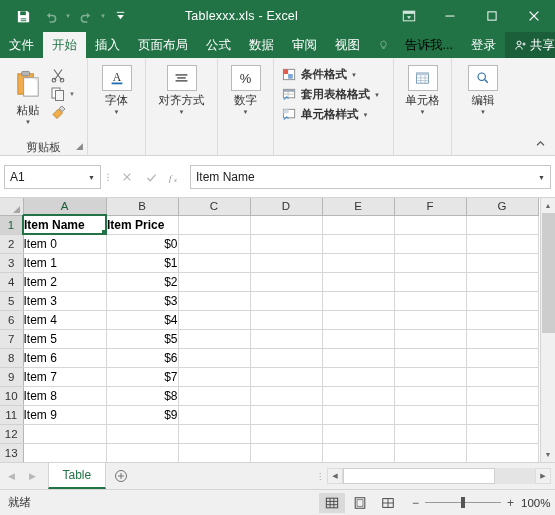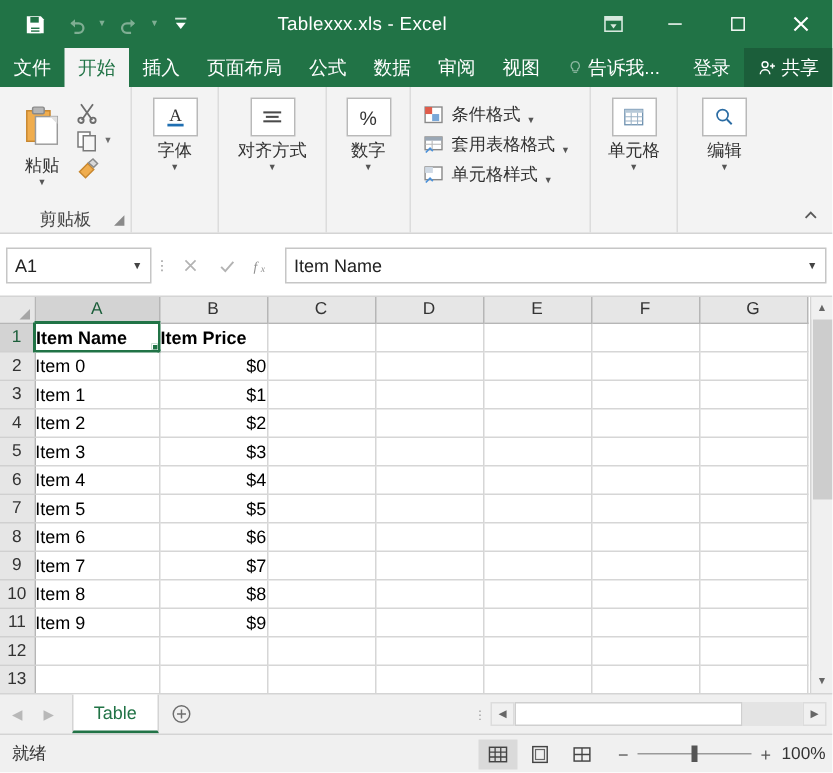--- a/index.html
+++ b/index.html
@@ -50,21 +50,21 @@
     background: #217346;
     display: flex; align-items: stretch;
   }
   .tab {
     display: flex; align-items: center; justify-content: center;
     padding: 0 9px;
     color: #ffffff; font-size: 12.5px;
     white-space: nowrap;
   }
   .tab.active { background: #f3f3f3; color: #217346; }
-  .tab.tellme { color: #ffffff; gap: 3px; }
+  .tab.tellme { color: #000000; gap: 16px; }
   .tab-spacer { flex: 1; }
   .tab.share { background: #1b5e3a; gap: 3px; }
 
   
   .ribbon {
     position: absolute; top: 58px; left: 0;
     width: 555px; height: 98px;
     background: #f3f3f3;
     border-bottom: 1px solid #d4d4d4;
     display: flex; align-items: stretch;
@@ -109,24 +109,25 @@
   .boxbtn .iconbox {
     width: 30px; height: 26px;
     border: 1px solid #b9b9b9; background: #fff;
     display: flex; align-items: center; justify-content: center;
   }
   .boxbtn .cap { font-size: 11.5px; color: #333; margin-top: 2px; }
   .boxbtn .dd { font-size: 6px; color: #555; line-height: 8px; }
 
   .smallstack { display: flex; flex-direction: column; gap: 1px; padding-top: 1px; }
   .smallrow {
-    display: flex; align-items: flex-end; gap: 4px;
+    display: flex; align-items: center; gap: 4px;
     font-size: 11.5px; color: #333;
     height: 19px; padding: 0 2px;
     white-space: nowrap;
+    font-weight: bold;
   }
   .smallrow .dd { font-size: 6px; color: #555; }
   .mini-ico { width: 15px; height: 15px; display: block; }
 
   .clip-tools { display: flex; flex-direction: column; gap: 1px; padding-top: 2px; }
   .clip-tool { height: 18px; display: flex; align-items: center; gap: 2px; }
 
   .ribbon-collapse {
     position: absolute; right: 6px; bottom: 4px;
     width: 18px; height: 16px;

